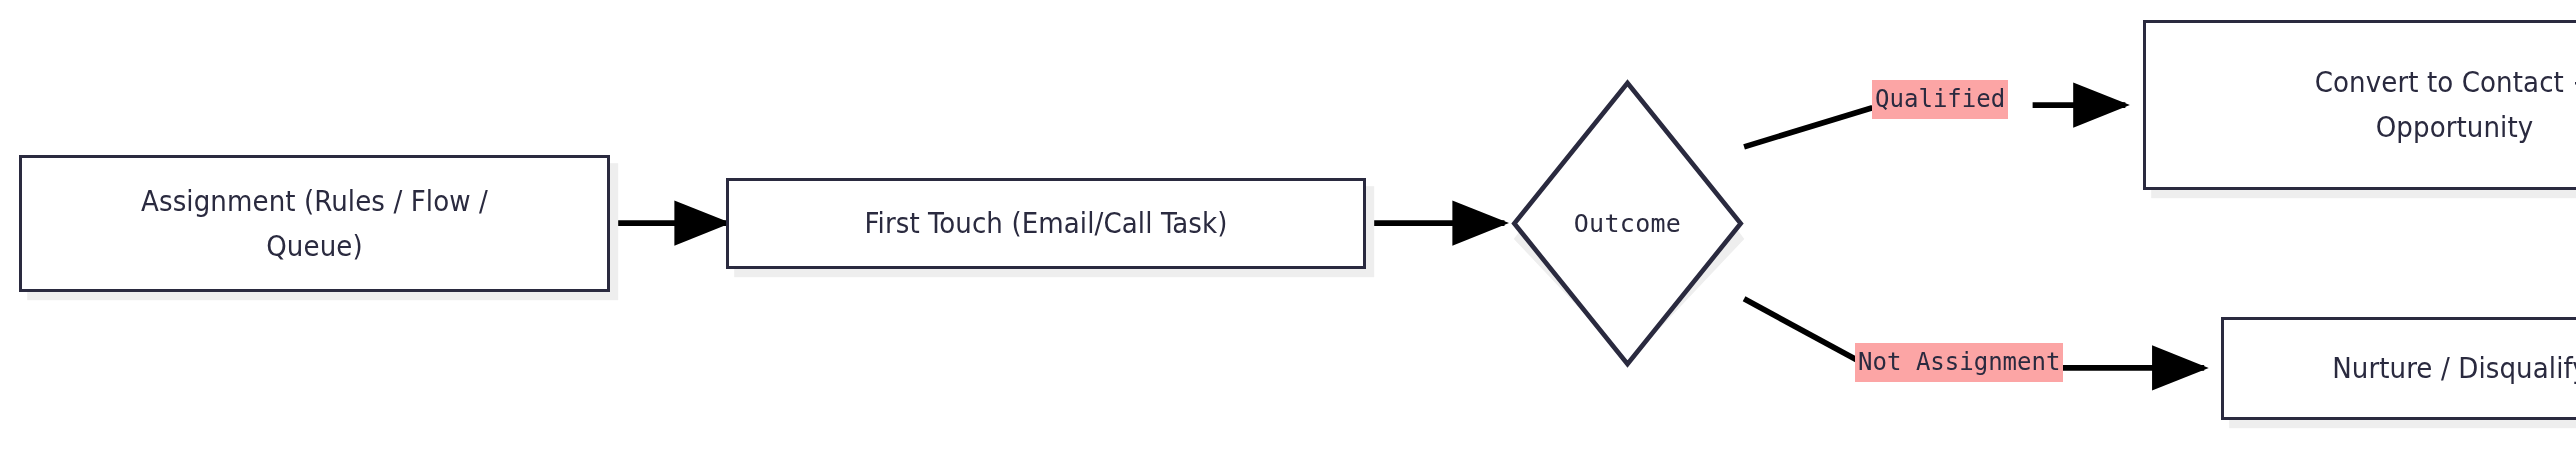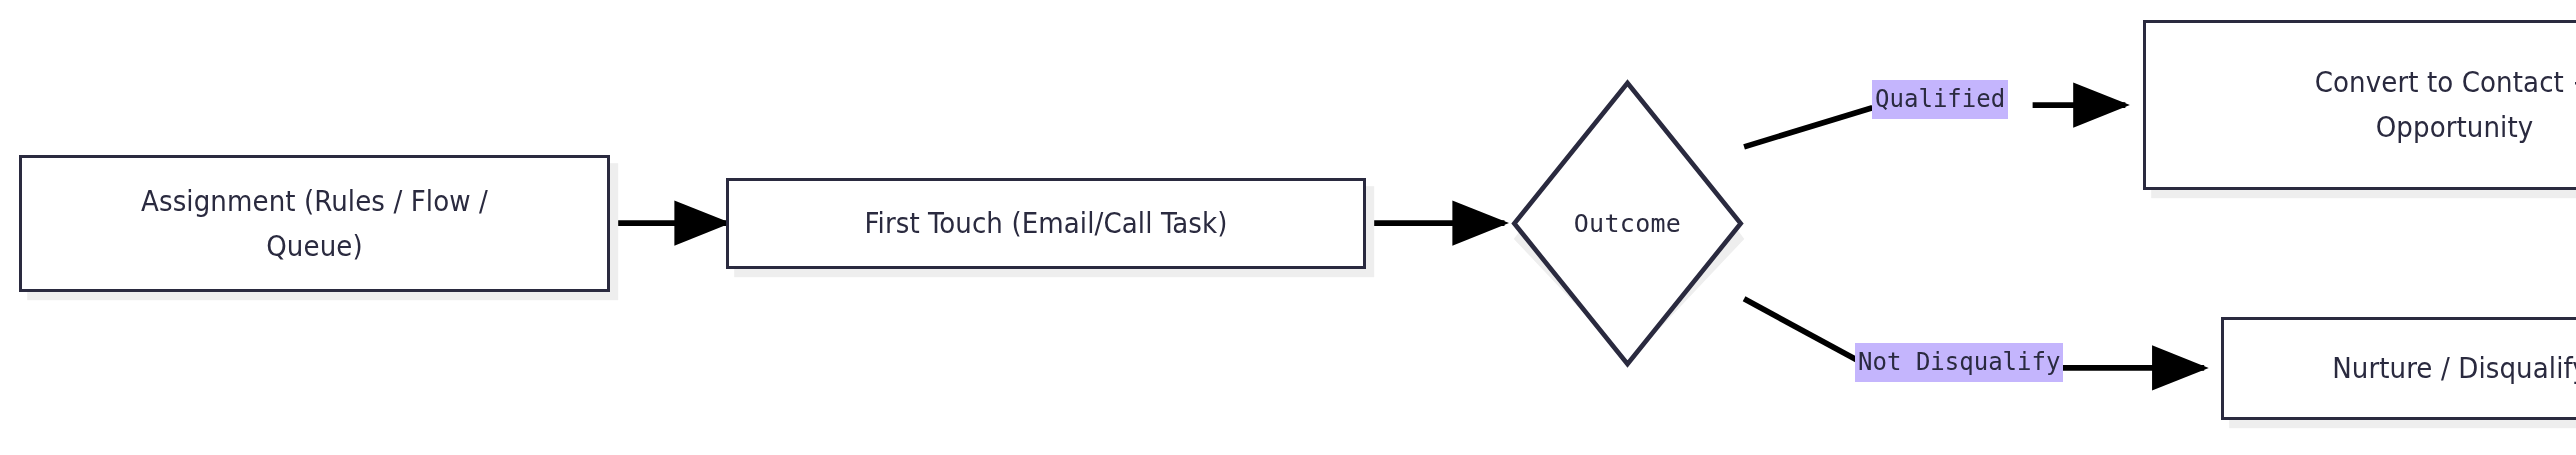--- a/index.html
+++ b/index.html
@@ -72,21 +72,21 @@
     color: #2a2a3f;
     font-family: "DejaVu Sans Mono", "Liberation Mono", monospace;
     font-size: 25px;
     letter-spacing: 0.3px;
     pointer-events: none;
   }
 
   
   .edge-label {
     position: absolute;
-    background: #c4b5fd;
+    background: #fca5a5;
     color: #2a2a3f;
     font-family: "DejaVu Sans Mono", "Liberation Mono", monospace;
     font-size: 24px;
     line-height: 1.0;
     padding: 7.2px 3.1px 8.2px 3.1px;
     white-space: nowrap;
     z-index: 4;
   }
 </style>
 </head>
@@ -152,17 +152,17 @@
 
   <div class="node" style="left:2221px; top:317px; width:478px; height:103px;">
     <span class="node-label">Nurture / Disqualify</span>
   </div>
 
   <div class="edge-label" style="left:1872px; top:80px;">
     <span>Qualified</span>
   </div>
 
   <div class="edge-label" style="left:1855px; top:343px;">
-    <span>Not Disqualify</span>
+    <span>Not Assignment</span>
   </div>
 
 </div>
 
 
 </body></html>

